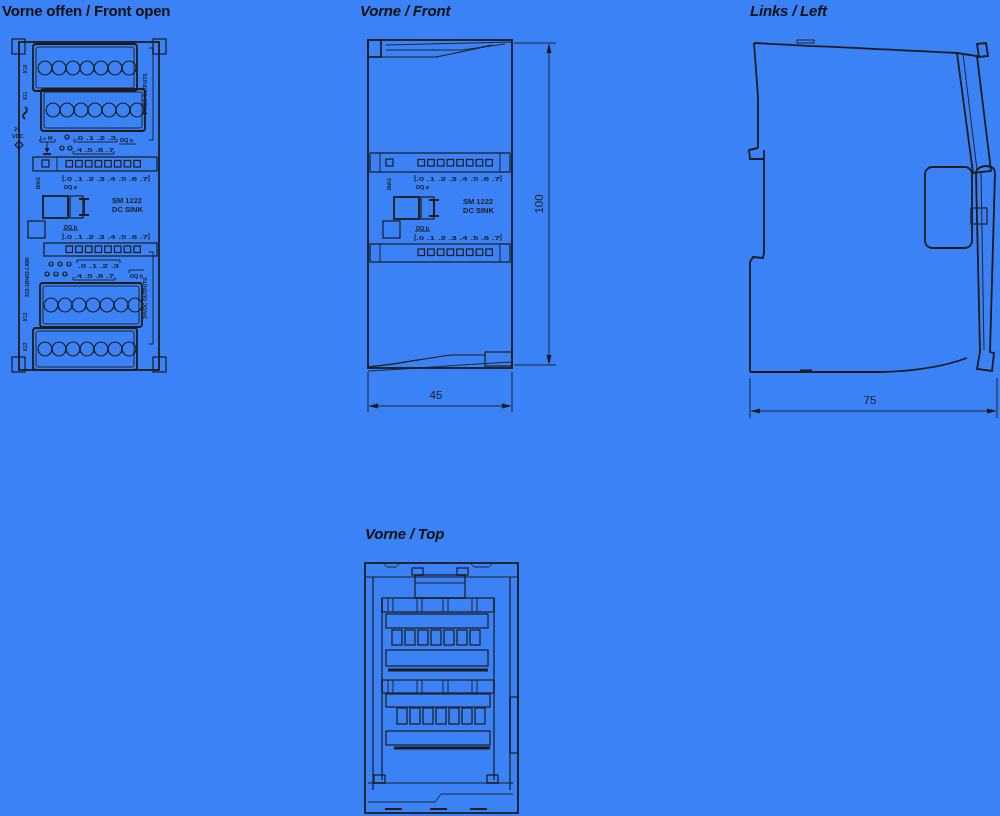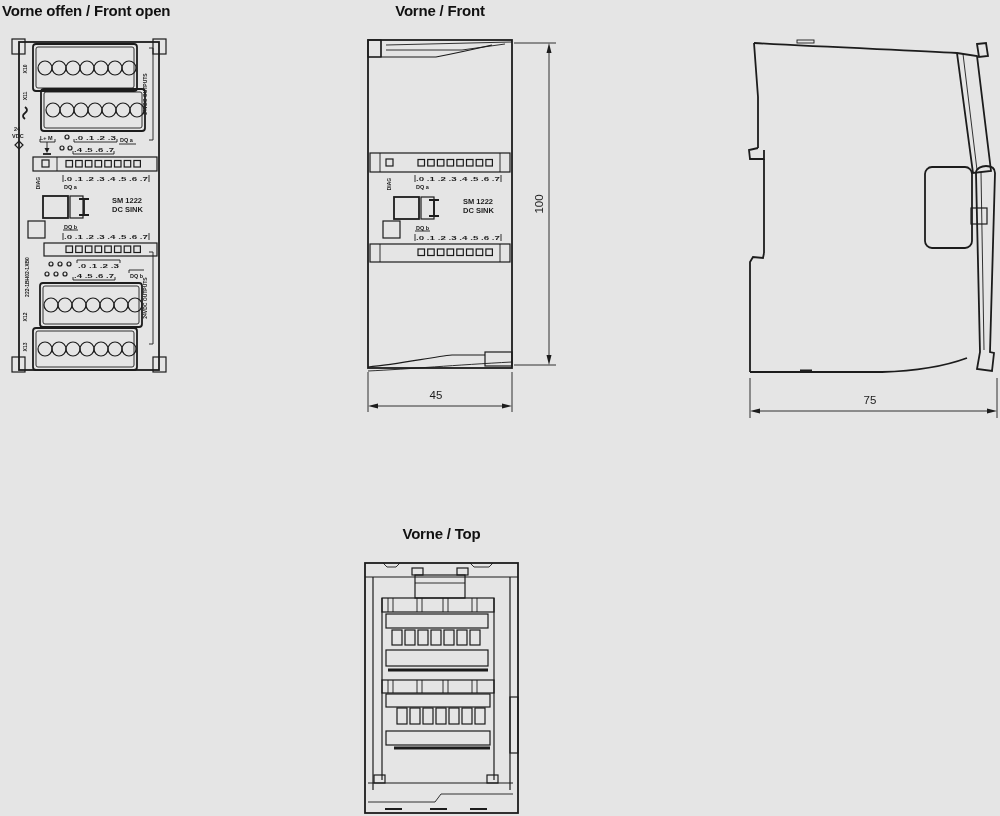--- a/index.html
+++ b/index.html
@@ -1,39 +1,40 @@
 <!DOCTYPE html>
 <html><head>
 <meta charset="utf-8">
 <style>
   html,body{margin:0;padding:0;background:#ffffff;}
-  #stage{position:relative;width:1000px;height:816px;background:#e5e5e5;
+  #stage{position:relative;width:1000px;height:816px;background:#3b82f6;
          font-family:"Liberation Sans", sans-serif;overflow:hidden;}
   .view-title{position:absolute;font-size:15px;font-weight:bold;color:#111;
               letter-spacing:-0.2px;white-space:nowrap;}
-  .centered{text-align:center;}
+  .centered{text-align:left;font-style:italic;}
   svg{position:absolute;overflow:visible;}
   svg *{stroke:#1c1c1c;fill:none;stroke-width:1.2;stroke-linejoin:miter;stroke-linecap:butt;}
   svg text{stroke:none;fill:#1c1c1c;}
   .t55{font-size:5.5px;font-weight:bold;}
   .t5{font-size:5px;font-weight:bold;}
   .t7{font-size:7.5px;font-weight:bold;}
   .dim{font-size:11.5px;font-weight:normal;}
   .fillblk{fill:#1c1c1c;stroke:none;}
   .thick{stroke-width:3;}
   .med{stroke-width:1.8;}
   .thin{stroke-width:0.9;}
 </style>
 </head>
 <body>
 
 <div id="stage">
 
   <div class="view-title" style="left:2px;top:2px;">Vorne offen / Front open</div>
   <div class="view-title centered" style="left:360px;top:2px;width:160px;">Vorne / Front</div>
+  <div class="view-title centered" style="left:750px;top:2px;width:250px;">Links / Left</div>
   <div class="view-title centered" style="left:365px;top:525px;width:153px;">Vorne / Top</div>
 
   <svg style="left:0;top:30px;" width="210" height="390" viewBox="0 30 210 390">
     <g>
       <rect x="12" y="39" width="13" height="15"></rect>
       <rect x="153" y="39" width="13" height="15"></rect>
       <rect x="12" y="357" width="13" height="15"></rect>
       <rect x="153" y="357" width="13" height="15"></rect>
       <rect x="19" y="42" width="140" height="328" class="med"></rect>
     </g>

